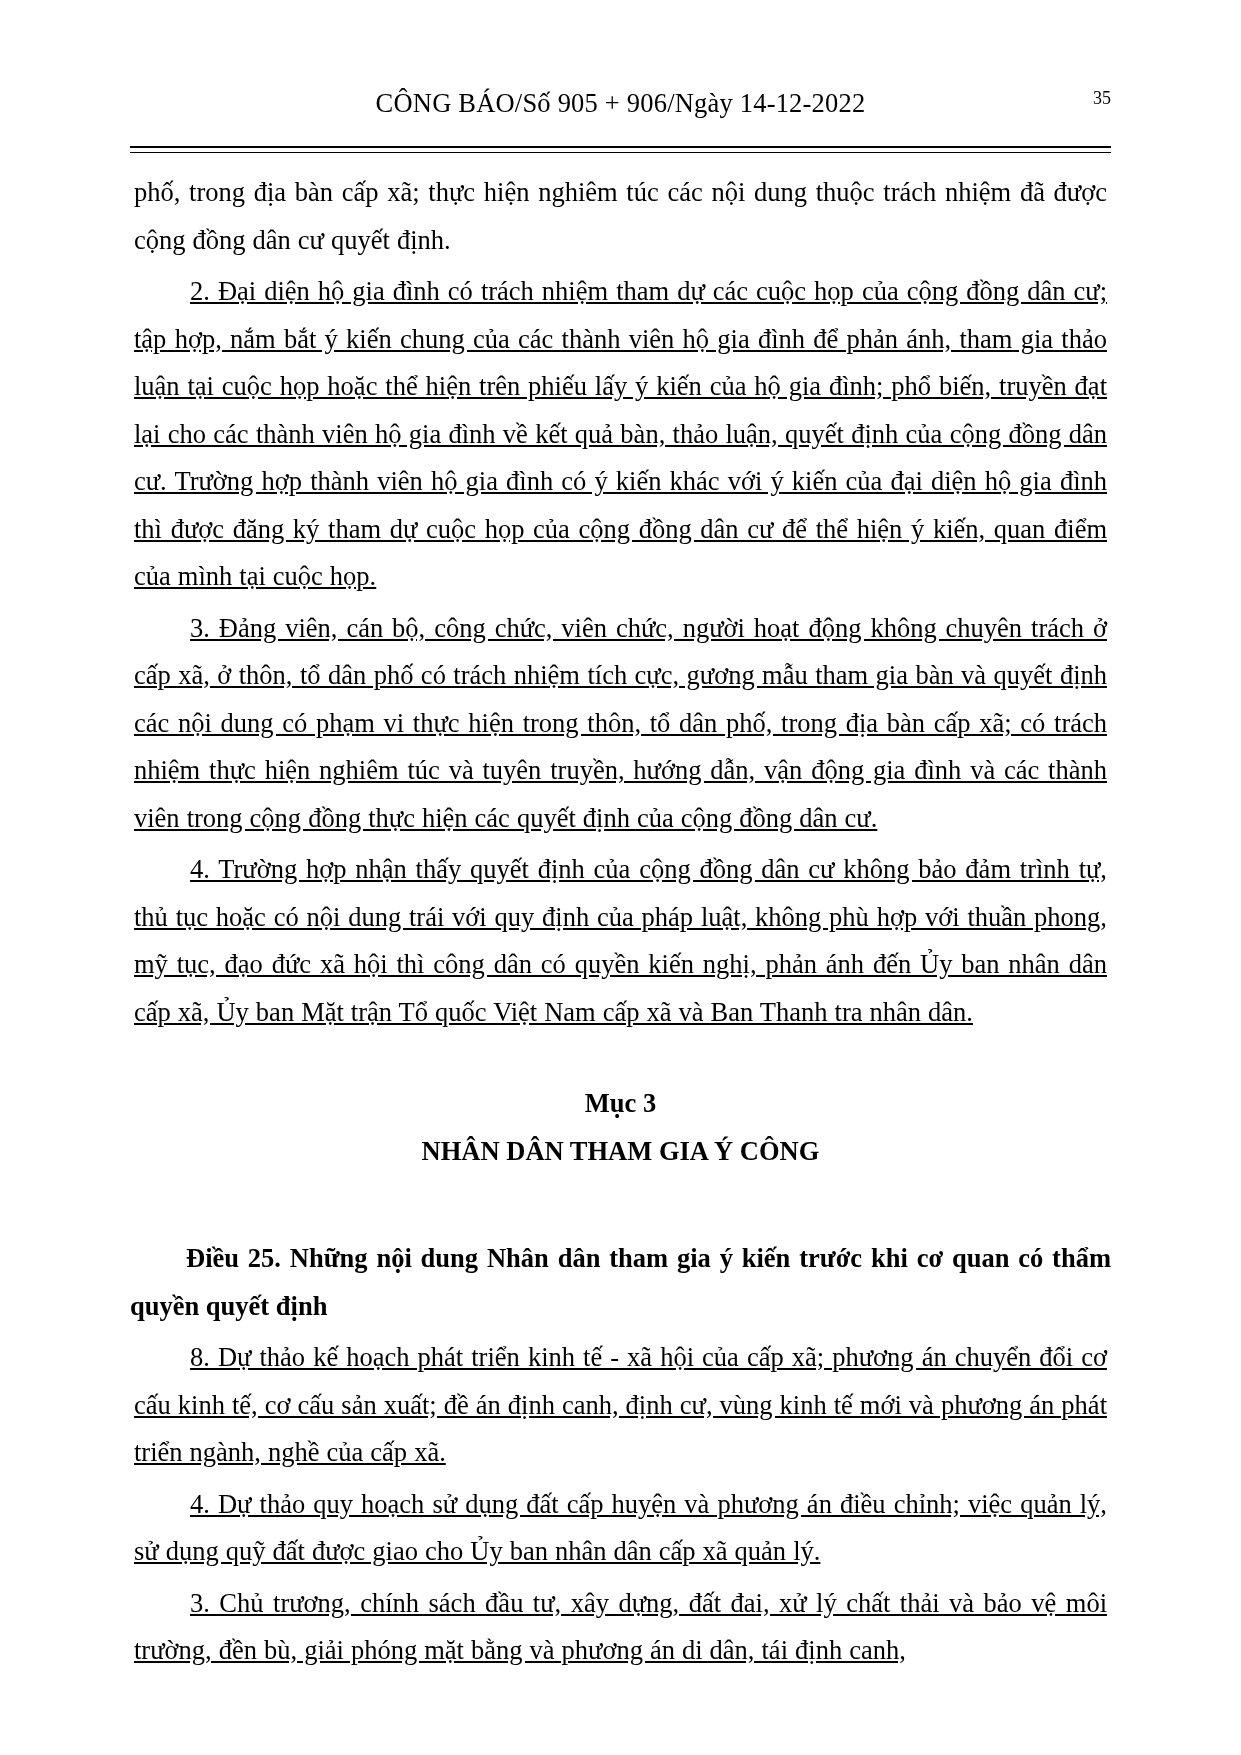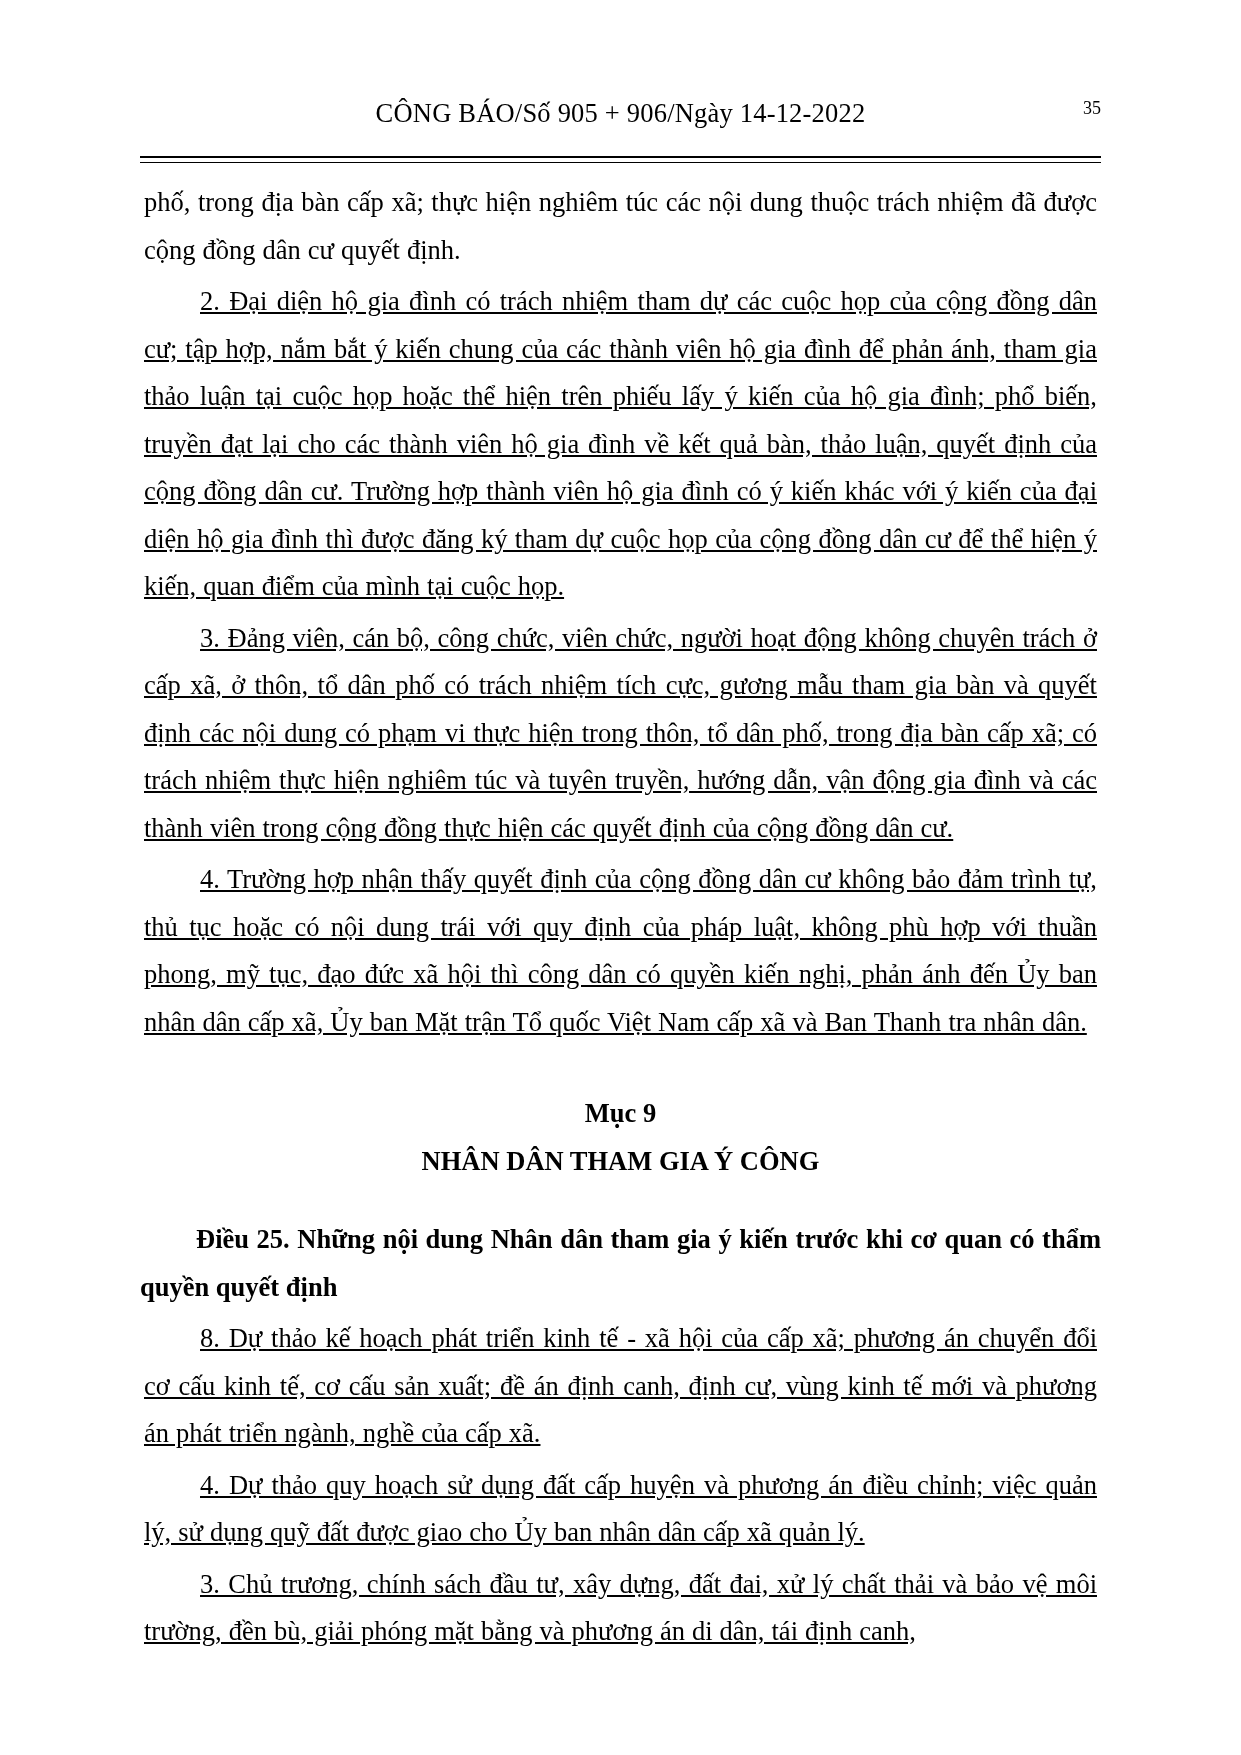--- a/index.html
+++ b/index.html
@@ -12,21 +12,21 @@
     height: 1755px;
     font-family: "Liberation Serif", "DejaVu Serif", serif;
     color: #000000;
     overflow: hidden;
   }
   .page {
     position: relative;
     width: 1241px;
     height: 1596px;
     box-sizing: border-box;
-    padding: 10px;
+    padding: 0;
   }
   
   .header {
     position: relative;
     margin: 0 130px 0 130px;
     padding-top: 88px;
     height: 46px;
   }
   .header-title {
     text-align: center;
@@ -78,21 +78,21 @@
   }
   .article-heading {
     margin: 0;
     font-size: 26.5px;
     line-height: 47.5px;
     font-weight: bold;
     text-align: justify;
     text-indent: 56px;
   }
   .gap-before-article {
-    margin-top: 31px;
+    margin-top: 60px;
   }
   .gap-after-heading {
     margin-top: 0px;
   }
 </style>
 </head>
 <body>
 
 <div class="page">
 
@@ -107,21 +107,21 @@
 
     <p class="para">phố, trong địa bàn cấp xã; thực hiện nghiêm túc các nội dung thuộc trách nhiệm đã được cộng đồng dân cư quyết định.</p>
 
     <p class="para indent">2. Đại diện hộ gia đình có trách nhiệm tham dự các cuộc họp của cộng đồng dân cư; tập hợp, nắm bắt ý kiến chung của các thành viên hộ gia đình để phản ánh, tham gia thảo luận tại cuộc họp hoặc thể hiện trên phiếu lấy ý kiến của hộ gia đình; phổ biến, truyền đạt lại cho các thành viên hộ gia đình về kết quả bàn, thảo luận, quyết định của cộng đồng dân cư. Trường hợp thành viên hộ gia đình có ý kiến khác với ý kiến của đại diện hộ gia đình thì được đăng ký tham dự cuộc họp của cộng đồng dân cư để thể hiện ý kiến, quan điểm của mình tại cuộc họp.</p>
 
     <p class="para indent">3. Đảng viên, cán bộ, công chức, viên chức, người hoạt động không chuyên trách ở cấp xã, ở thôn, tổ dân phố có trách nhiệm tích cực, gương mẫu tham gia bàn và quyết định các nội dung có phạm vi thực hiện trong thôn, tổ dân phố, trong địa bàn cấp xã; có trách nhiệm thực hiện nghiêm túc và tuyên truyền, hướng dẫn, vận động gia đình và các thành viên trong cộng đồng thực hiện các quyết định của cộng đồng dân cư.</p>
 
     <p class="para indent">4. Trường hợp nhận thấy quyết định của cộng đồng dân cư không bảo đảm trình tự, thủ tục hoặc có nội dung trái với quy định của pháp luật, không phù hợp với thuần phong, mỹ tục, đạo đức xã hội thì công dân có quyền kiến nghị, phản ánh đến Ủy ban nhân dân cấp xã, Ủy ban Mặt trận Tổ quốc Việt Nam cấp xã và Ban Thanh tra nhân dân.</p>
 
     <div class="muc-block">
-      <p class="heading-center">Mục 9</p>
+      <p class="heading-center">Mục 3</p>
       <p class="heading-center">NHÂN DÂN THAM GIA Ý CÔNG</p>
     </div>
 
     <p class="article-heading gap-before-article">Điều 25. Những nội dung Nhân dân tham gia ý kiến trước khi cơ quan có thẩm quyền quyết định</p>
 
     <p class="para indent gap-after-heading">8. Dự thảo kế hoạch phát triển kinh tế - xã hội của cấp xã; phương án chuyển đổi cơ cấu kinh tế, cơ cấu sản xuất; đề án định canh, định cư, vùng kinh tế mới và phương án phát triển ngành, nghề của cấp xã.</p>
 
     <p class="para indent">4. Dự thảo quy hoạch sử dụng đất cấp huyện và phương án điều chỉnh; việc quản lý, sử dụng quỹ đất được giao cho Ủy ban nhân dân cấp xã quản lý.</p>
 
     <p class="para indent">3. Chủ trương, chính sách đầu tư, xây dựng, đất đai, xử lý chất thải và bảo vệ môi trường, đền bù, giải phóng mặt bằng và phương án di dân, tái định canh,</p>

